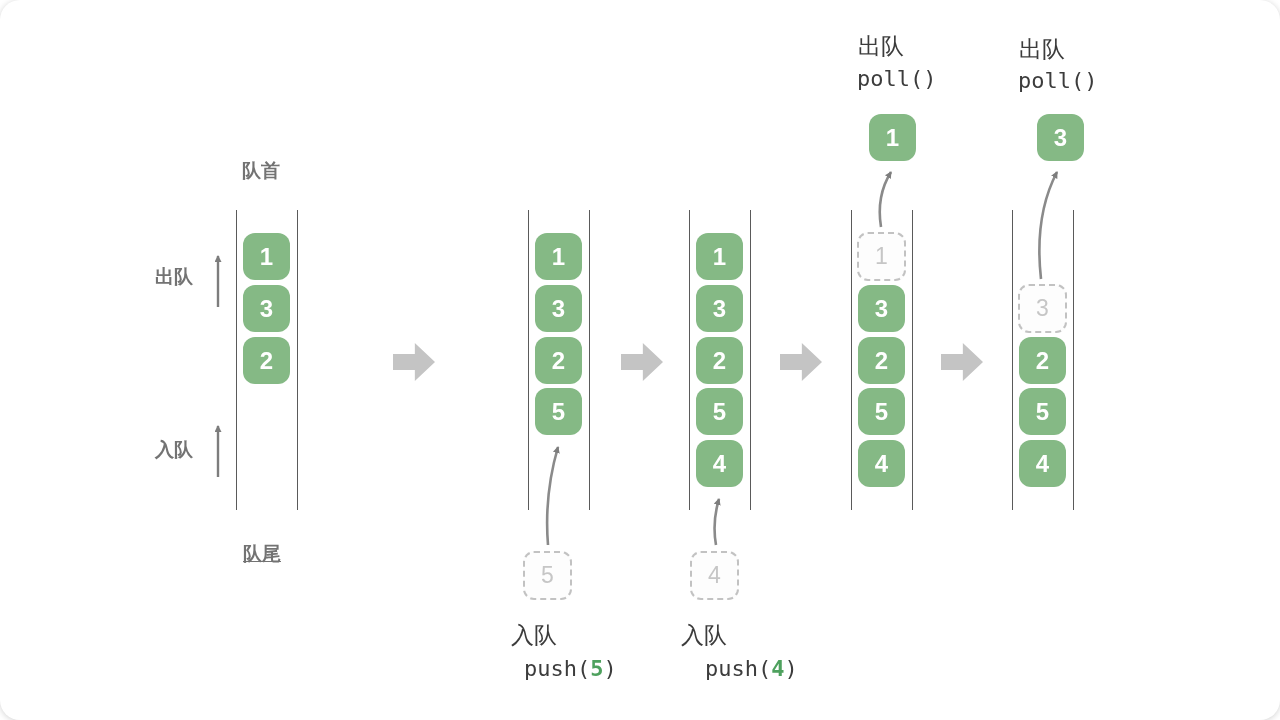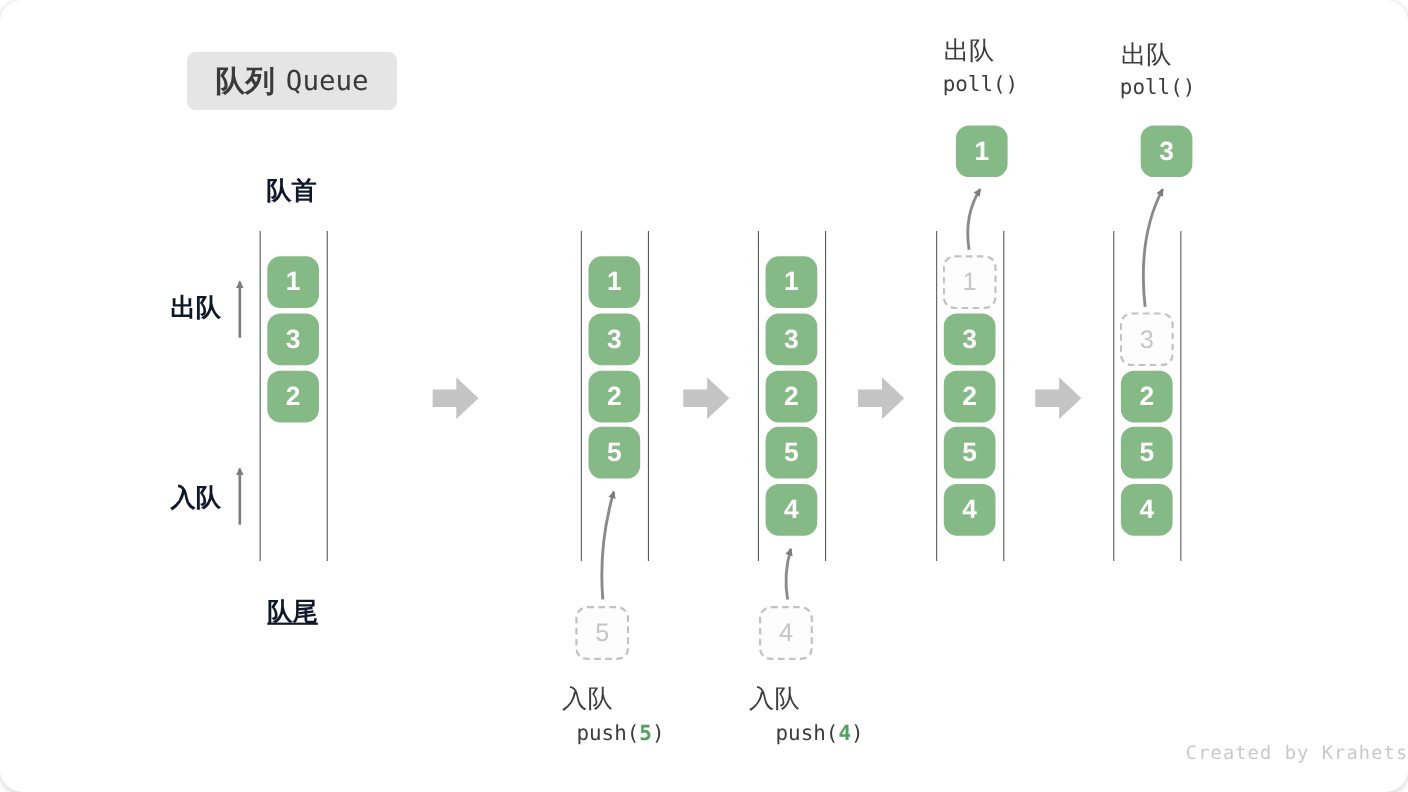--- a/index.html
+++ b/index.html
@@ -21,21 +21,21 @@
     position: absolute; left: 170px; top: 47px;
     width: 191px; height: 53px;
     background: #e5e5e5; border-radius: 8px;
     display: flex; align-items: center; justify-content: center;
     gap: 10px; color: #3a3a3a;
   }
   .title-zh { font-size: 27px; font-weight: 700; }
   .title-en { font-size: 25px; font-family: "DejaVu Sans Mono", "Liberation Mono", monospace; }
 
   
-  .lbl { position: absolute; color: #0f172a; font-size: 23px; font-weight: 700; white-space: nowrap; }
+  .lbl { position: absolute; color: #737373; font-size: 19px; font-weight: 700; white-space: nowrap; }
   .lbl-front   { left: 242px; top: 158px; }
   .lbl-rear    { left: 243px; top: 541px; text-decoration: underline; }
   .lbl-dequeue { left: 155px; top: 264px; }
   .lbl-enqueue { left: 155px; top: 437px; }
 
   
   .queue-col {
     position: absolute; top: 210px;
     width: 62px; height: 300px;
     border-left: 1.6px solid #5a5a5a;
@@ -89,21 +89,21 @@
     border: 2px dashed #c2c2c2; border-radius: 11px;
     color: #c6c6c6; font-size: 23px;
     display: flex; align-items: center; justify-content: center;
   }
   .pending-1 { left: 523px; top: 551px; }
   .pending-2 { left: 690px; top: 551px; }
 
   
   .op-label { position: absolute; color: #3c3c3c; font-size: 23px; font-weight: 500; white-space: nowrap; }
   .op-code  {
-    position: absolute; color: #3c3c3c; font-size: 19px; white-space: nowrap;
+    position: absolute; color: #3c3c3c; font-size: 22px; white-space: nowrap;
     font-family: "DejaVu Sans Mono", "Liberation Mono", monospace;
   }
   .code-arg { color: #4ea15e; font-weight: 700; }
   .push5-label { left: 511px; top: 620px; }
   .push5-code  { left: 524px; top: 656px; }
   .push4-label { left: 681px; top: 620px; }
   .push4-code  { left: 679px; top: 656px; margin-left: 26px; }
   .poll1-label { left: 858px; top: 31px; }
   .poll1-code  { left: 857px; top: 66px; }
   .poll2-label { left: 1019px; top: 34px; }
@@ -134,24 +134,20 @@
     color: #c9c9c9; font-size: 17px;
     font-family: "DejaVu Sans Mono", "Liberation Mono", monospace;
     letter-spacing: 1px; white-space: nowrap;
   }
 </style>
 </head>
 <body>
 
 <div class="canvas">
 
-  <div class="title-badge">
-    <span class="title-zh">队列</span>
-    <span class="title-en">Queue</span>
-  </div>
 
   <div class="lbl lbl-front">队首</div>
   <div class="lbl lbl-rear">队尾</div>
   <div class="lbl lbl-dequeue">出队</div>
   <div class="lbl lbl-enqueue">入队</div>
 
   <div class="queue-col col-1">
     <div class="qbox slot-1">1</div>
     <div class="qbox slot-2">3</div>
     <div class="qbox slot-3">2</div>
@@ -223,15 +219,14 @@
 
     <path d="M 548 545 Q 544 495 558 447" stroke="#8a8a8a" stroke-width="2.6" fill="none" marker-end="url(#ah)"></path>
 
     <path d="M 716 545 Q 712 522 719 499" stroke="#8a8a8a" stroke-width="2.6" fill="none" marker-end="url(#ah)"></path>
 
     <path d="M 881 227 Q 876 196 891 172" stroke="#8a8a8a" stroke-width="2.6" fill="none" marker-end="url(#ah)"></path>
 
     <path d="M 1041 279 Q 1034 216 1057 172" stroke="#8a8a8a" stroke-width="2.6" fill="none" marker-end="url(#ah)"></path>
   </svg>
 
-  <div class="watermark">Created by Krahets</div>
 
 </div>
 
 </body></html>

